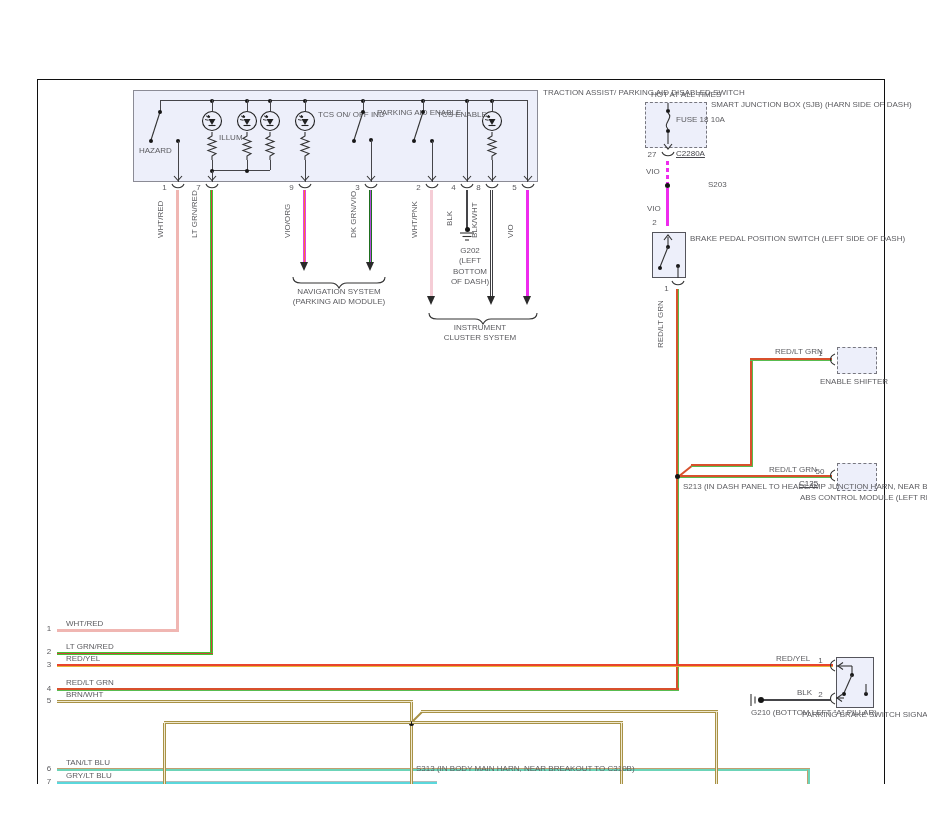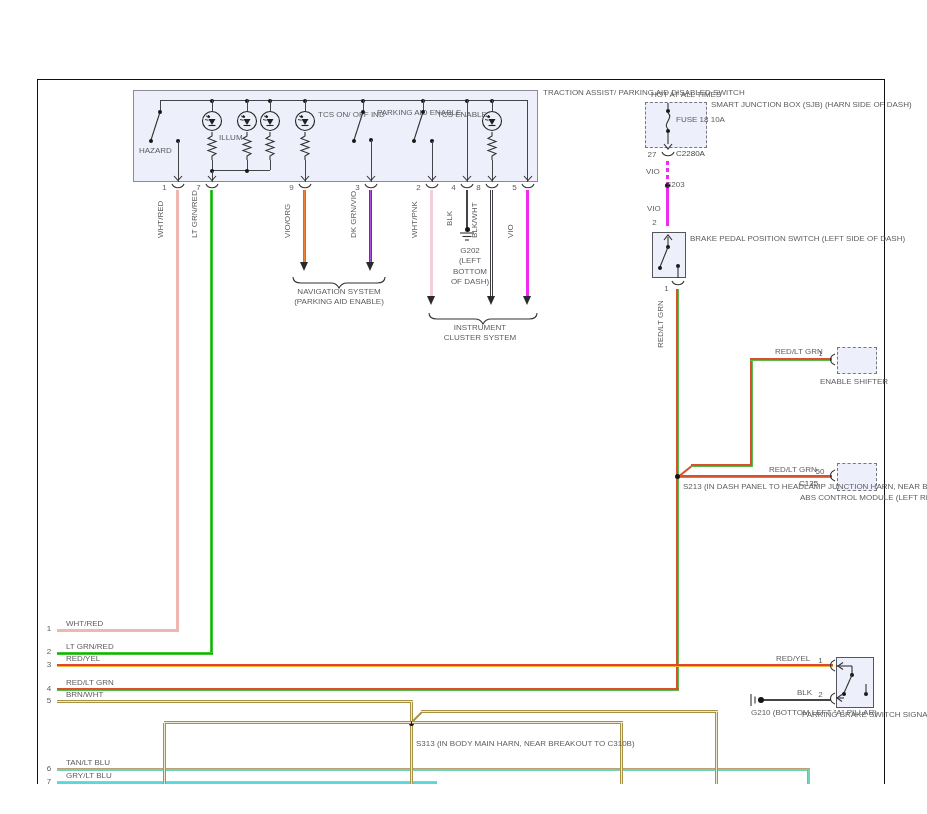--- a/index.html
+++ b/index.html
@@ -5,21 +5,21 @@
   html,body{margin:0;padding:0;background:#fff;}
   .screen{position:relative;width:927px;height:814px;background:#fff;overflow:hidden;
           font-family:"Liberation Sans", sans-serif;}
   .t{position:absolute;font-size:8px;color:#5c5c60;line-height:10.3px;white-space:pre-line;}
   .nw{white-space:nowrap;}
   .tc{text-align:center;}
   .tr{text-align:right;}
   .num{text-align:center;}
   .vlabel{position:absolute;font-size:8px;color:#5c5c60;white-space:nowrap;
           height:10px;line-height:10px;transform:rotate(-90deg);transform-origin:0 100%;}
-  .link{color:#46464c;}
+  .link{text-decoration:underline;color:#46464c;}
   .wire{position:absolute;}
   
   .c-whtred{background:#f0b6b2;}
   .c-ltgrnred-v{background:linear-gradient(to right,#3ec832 0 34%,#cf4040 34% 66%,#3ec832 66% 100%);}
   .c-ltgrnred-h{background:linear-gradient(to bottom,#3ec832 0 34%,#cf4040 34% 66%,#3ec832 66% 100%);}
   .c-vioorg{background:linear-gradient(to right,#e83ce8 0 34%,#f08030 34% 66%,#e83ce8 66% 100%);}
   .c-dkgrnvio{background:linear-gradient(to right,#1e701e 0 34%,#b050d8 34% 66%,#1e701e 66% 100%);}
   .c-whtpnk{background:#f5cdd6;}
   .c-blk{background:#454549;}
   .c-blkwht{background:linear-gradient(to right,#3f3f43 0 32%,#ffffff 32% 68%,#3f3f43 68% 100%);}
@@ -259,21 +259,21 @@
   <div class="arrow-dn" style="left:300px;top:262px;"></div>
   <div class="arrow-dn" style="left:366px;top:262px;"></div>
   <div class="arrow-dn" style="left:427px;top:296px;"></div>
   <div class="arrow-dn" style="left:487px;top:296px;"></div>
   <div class="arrow-dn" style="left:523px;top:296px;"></div>
 
   <svg style="left:291px;top:277px;" width="96" height="12">
     <path d="M2,0 C2,4 5,6 10,6 H40 C44,6 46,7 48,11 C50,7 52,6 56,6 H86 C91,6 94,4 94,0" class="sline"></path>
   </svg>
   <div class="t tc" style="left:279px;top:287px;width:120px;">NAVIGATION SYSTEM</div>
-  <div class="t tc" style="left:279px;top:297px;width:120px;">(PARKING AID ENABLE)</div>
+  <div class="t tc" style="left:279px;top:297px;width:120px;">(PARKING AID MODULE)</div>
   <svg style="left:427px;top:313px;" width="112" height="12">
     <path d="M2,0 C2,4 5,6 10,6 H48 C52,6 54,7 56,11 C58,7 60,6 64,6 H102 C107,6 110,4 110,0" class="sline"></path>
   </svg>
   <div class="t tc" style="left:417px;top:323px;width:126px;">INSTRUMENT
 CLUSTER SYSTEM</div>
 
   <div class="dot" style="left:464.5px;top:227px;"></div>
   <svg style="left:459px;top:232px;" width="16" height="12">
     <line x1="1" y1="1" x2="15" y2="1" class="sline"></line>
     <line x1="3.5" y1="4.5" x2="12.5" y2="4.5" class="sline"></line>
@@ -304,21 +304,21 @@
 OF DASH)</div>
   <svg style="left:662px;top:152px;" width="12" height="7">
       <use href="#arcd"></use>
     </svg>
   <div class="t num" style="left:646px;top:150px;width:12px;">27</div>
   <div class="t nw link" style="left:676px;top:149px;">C2280A</div>
 
   <div class="wire c-viodash" style="left:666px;top:161px;width:3px;height:23px;"></div>
   <div class="t nw" style="left:646px;top:167px;">VIO</div>
   <div class="dot" style="left:665px;top:183px;"></div>
-  <div class="t nw" style="left:666px;top:180px;">S203</div>
+  <div class="t nw" style="left:708px;top:180px;">S203</div>
   <div class="wire c-vio" style="left:666px;top:188px;width:3px;height:38px;"></div>
   <div class="t nw" style="left:647px;top:204px;">VIO</div>
   <div class="t num" style="left:650px;top:218px;width:9px;">2</div>
   <svg style="left:661px;top:231px;" width="12" height="7">
       <g transform="translate(0,7) scale(1,-1)">
         <use href="#arcd"></use>
       </g>
     </svg>
 
   <div class="cbox" style="left:652px;top:232px;width:34px;height:46px;border-color:#55555c;"></div>
@@ -406,21 +406,21 @@
   <div class="wire c-brnwht" style="left:164px;top:721px;width:247px;height:3px;"></div>
   <div class="wire c-brnwht-v" style="left:163px;top:723px;width:3px;height:61px;"></div>
   <svg style="left:410px;top:709px;" width="16" height="15">
     <line x1="2" y1="13" x2="13" y2="2" stroke="#a89245" stroke-width="2"></line>
   </svg>
   <div class="wire c-brnwht" style="left:421px;top:710px;width:297px;height:3px;"></div>
   <div class="wire c-brnwht-v" style="left:715px;top:712px;width:3px;height:72px;"></div>
   <div class="wire c-brnwht" style="left:412px;top:721px;width:211px;height:3px;"></div>
   <div class="wire c-brnwht-v" style="left:620px;top:723px;width:3px;height:61px;"></div>
   <div class="wire c-tanltblu" style="left:807px;top:770px;width:3px;height:14px;background:linear-gradient(to right,#c0a070 0 50%,#6cd4b8 50% 100%);"></div>
-  <div class="t nw" style="left:416px;top:739px;line-height:10px;">S313
+  <div class="t nw" style="left:416px;top:764px;line-height:10px;">S313
 (IN BODY MAIN
 HARN, NEAR
 BREAKOUT TO
 C310B)</div>
 
   <div class="t nw" style="left:776px;top:654px;">RED/YEL</div>
   <div class="t num" style="left:816px;top:656px;width:9px;">1</div>
   <svg style="left:829px;top:660px;" width="7" height="12">
       <use href="#arcr"></use>
     </svg>

